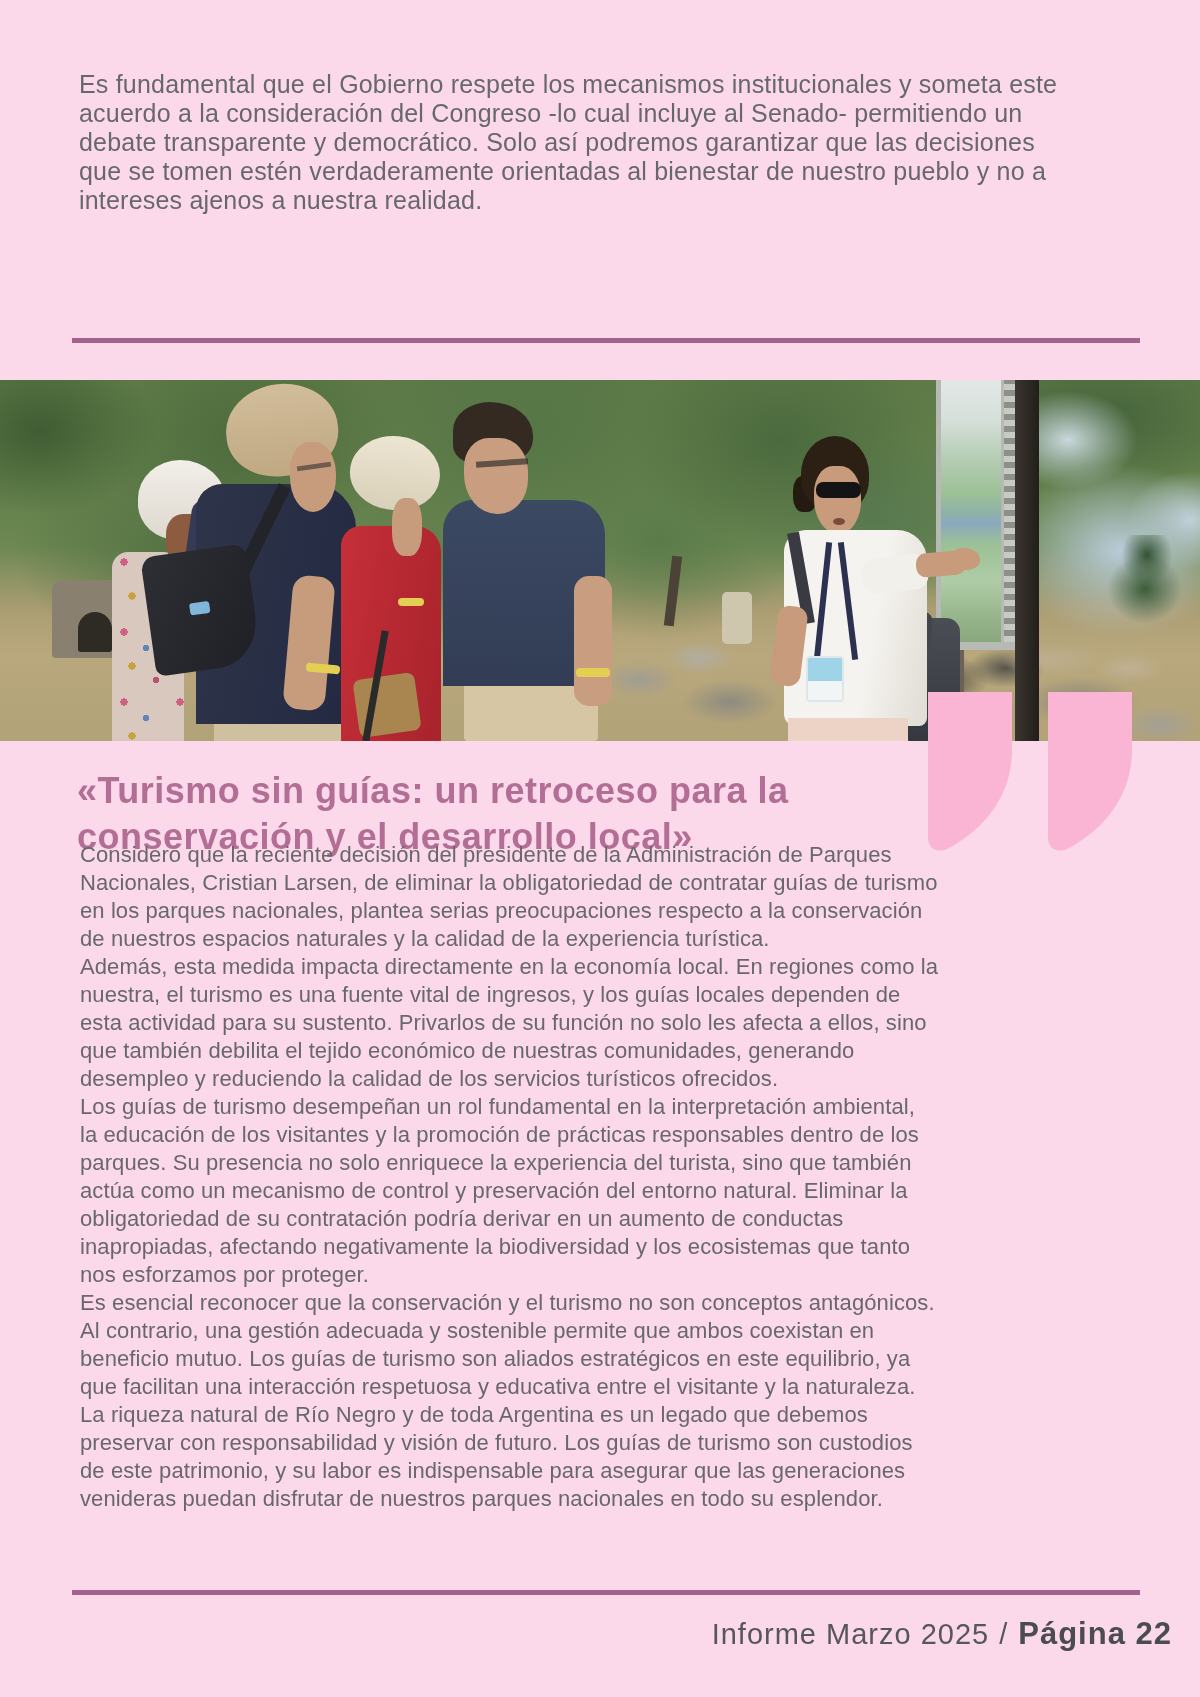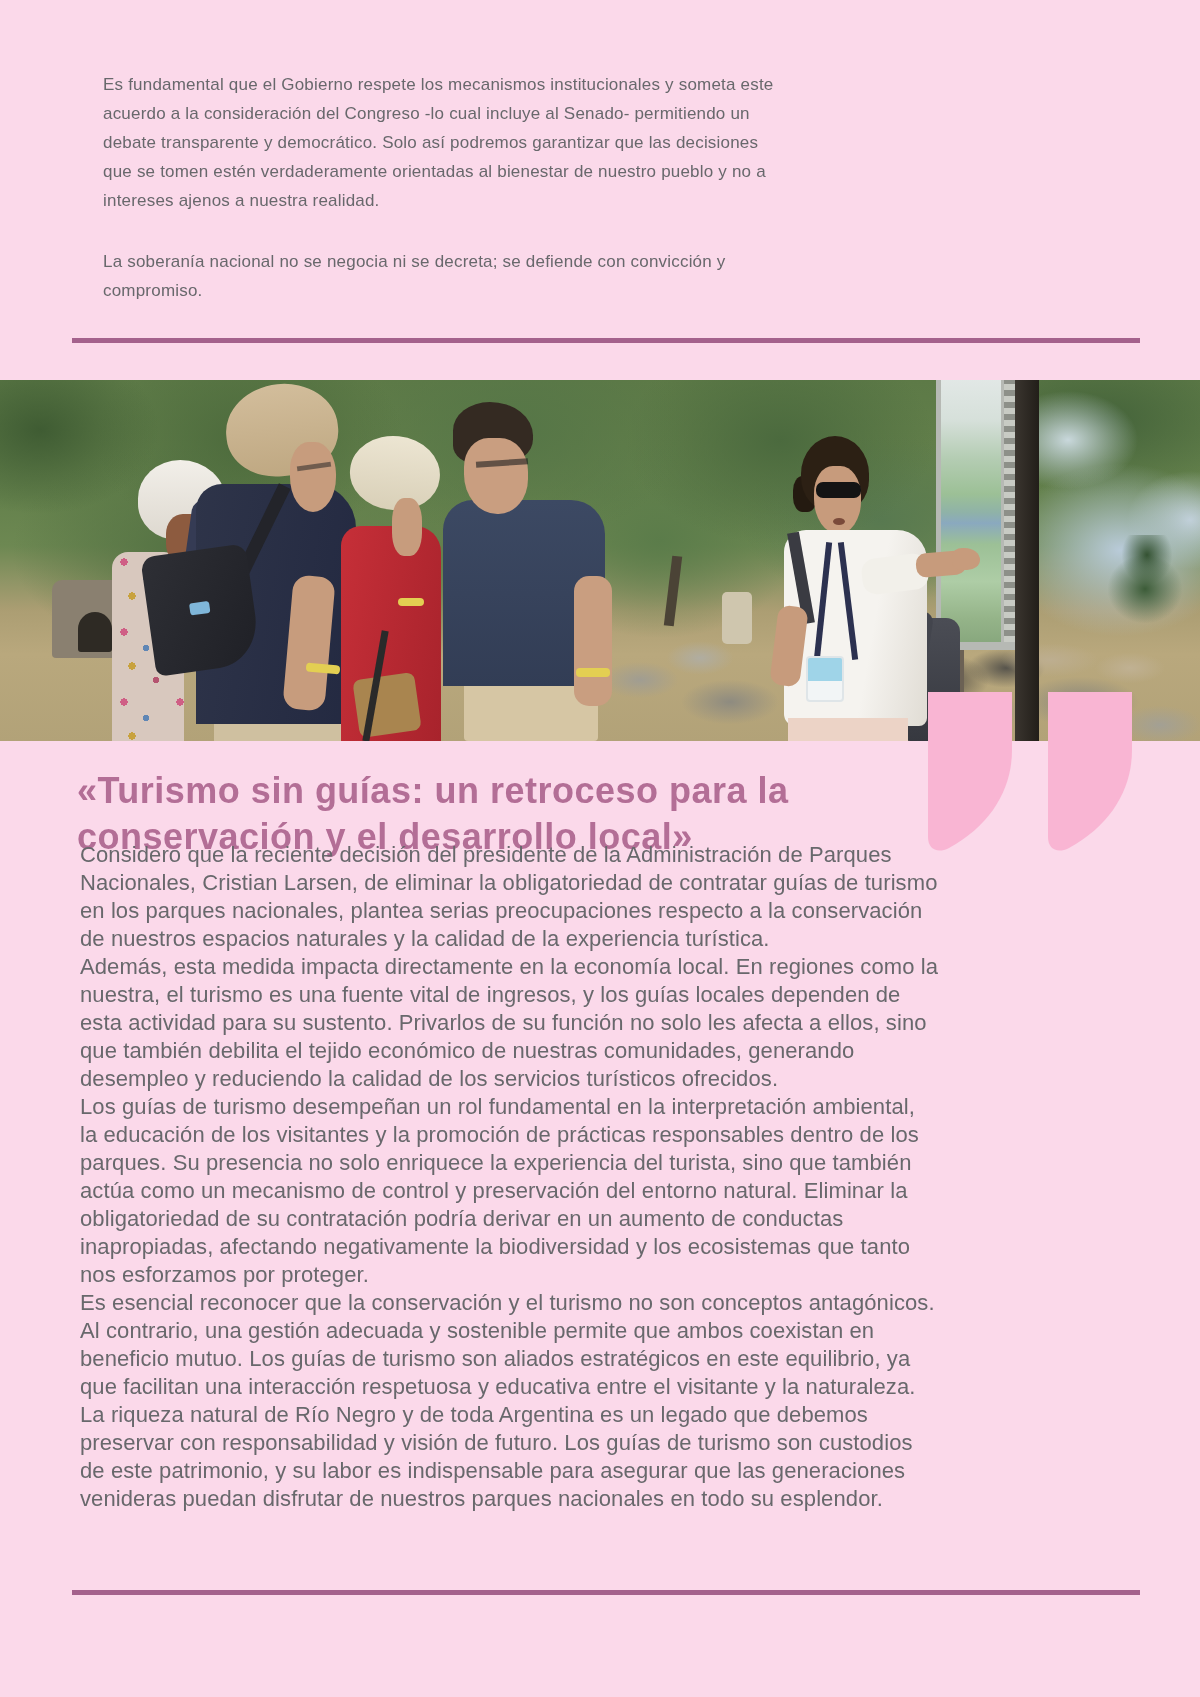--- a/index.html
+++ b/index.html
@@ -1,21 +1,21 @@
 <!DOCTYPE html>
 <html><head>
 <meta charset="utf-8">
 <style>
   html,body{margin:0;padding:0;}
   body{font-family:"Liberation Sans",sans-serif;}
   .page{position:relative;width:1200px;height:1697px;background:#fbd9ea;overflow:hidden;}
 
   
   .intro{position:absolute;top:70px;left:79px;width:1070px;color:#68686c;
-         font-size:17px;line-height:29px;letter-spacing:.2px;margin-left:24px;}
+         font-size:25px;line-height:29px;letter-spacing:.2px;}
   .intro p{margin:0;white-space:pre-line;}
   .intro p + p{margin-top:32px;}
 
   .divider{position:absolute;left:72px;width:1068px;height:5px;background:#a4618c;}
   .divider-top{top:338px;}
   .divider-bottom{top:1590px;}
 
   .headline{position:absolute;top:768px;left:77px;margin:0;width:860px;
             font-size:36px;line-height:46px;font-weight:600;letter-spacing:.5px;
             color:#b36e96;white-space:pre-line;}
@@ -143,22 +143,20 @@
 <body>
 
 <div class="page">
 
   <section class="intro">
     <p>Es fundamental que el Gobierno respete los mecanismos institucionales y someta este
 acuerdo a la consideración del Congreso -lo cual incluye al Senado- permitiendo un
 debate transparente y democrático. Solo así podremos garantizar que las decisiones
 que se tomen estén verdaderamente orientadas al bienestar de nuestro pueblo y no a
 intereses ajenos a nuestra realidad.</p>
-    <p>La soberanía nacional no se negocia ni se decreta; se defiende con convicción y
-compromiso.</p>
   </section>
 
   <div class="divider divider-top"></div>
 
   <figure class="photo" aria-label="Guía de turismo con gafas de sol y camisa blanca señalando un cartel informativo ante cuatro turistas con sombreros en un parque arqueológico">
     <div class="ph-bg"></div>
     <div class="ph-rocks"></div>
     <div class="ph-hut">
       <div class="ph-hut-arch"></div>
     </div>
@@ -257,14 +255,17 @@
 beneficio mutuo. Los guías de turismo son aliados estratégicos en este equilibrio, ya
 que facilitan una interacción respetuosa y educativa entre el visitante y la naturaleza.</p>
     <p>La riqueza natural de Río Negro y de toda Argentina es un legado que debemos
 preservar con responsabilidad y visión de futuro. Los guías de turismo son custodios
 de este patrimonio, y su labor es indispensable para asegurar que las generaciones
 venideras puedan disfrutar de nuestros parques nacionales en todo su esplendor.</p>
   </section>
 
   <div class="divider divider-bottom"></div>
 
+  <footer class="page-footer">
+    <span>Informe Marzo 2025</span><span class="sep">/</span><span class="page-num">Página 22</span>
+  </footer>
 
 </div>
 
 </body></html>

